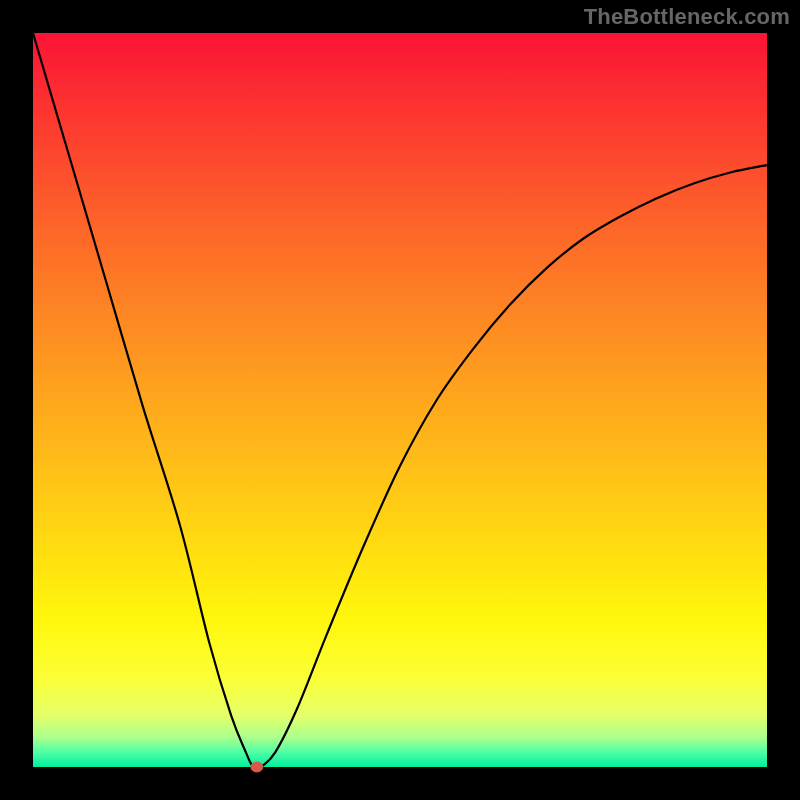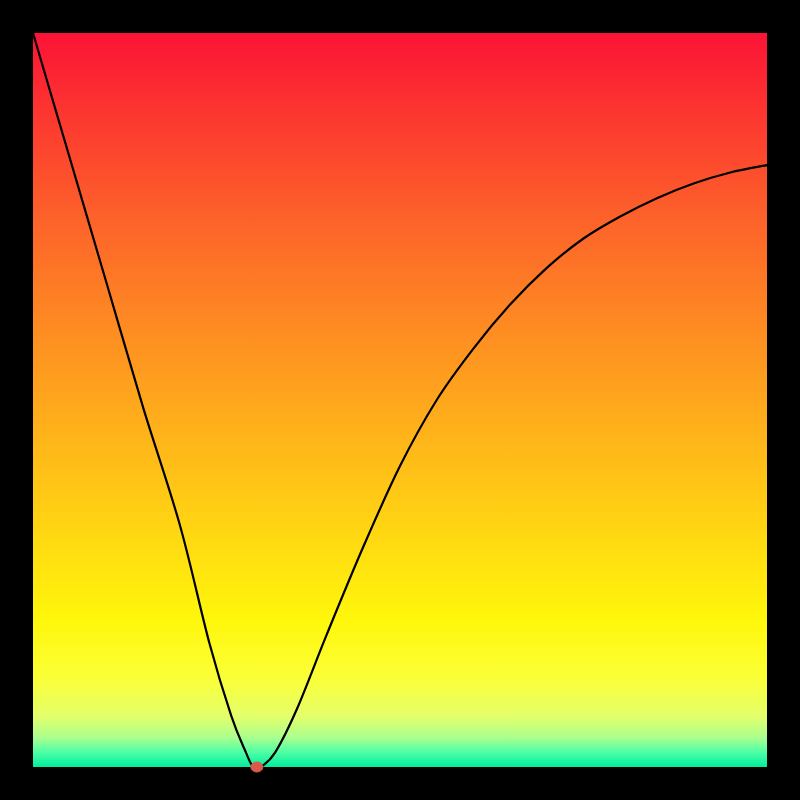--- a/index.html
+++ b/index.html
@@ -66,20 +66,21 @@
   .marker {
     fill: #d95a4a;
     stroke: #d95a4a;
   }
 </style>
 </head>
 <body>
 
 <div class="frame">
 
+  <div class="watermark">TheBottleneck.com</div>
 
   <div class="plot-area">
     <svg viewBox="0 0 734 734" preserveAspectRatio="none">
       <path id="curve-path" class="curve" d="M 0 0 C 6.116666666666667 20.796666666666663, 24.46666666666667 83.18666666666664, 36.7 124.77999999999997 C 48.93333333333334 166.3733333333333, 61.16666666666667 207.96666666666667, 73.4 249.56 C 85.63333333333334 291.15333333333336, 97.86666666666666 333.97, 110.1 374.34000000000003 C 122.33333333333333 414.71000000000004, 135.79000000000002 452.6333333333333, 146.8 491.78 C 157.81 530.9266666666666, 167.59666666666666 577.4133333333334, 176.16 609.22 C 184.72333333333333 641.0266666666666, 192.06333333333333 664.27, 198.18 682.62 C 204.29666666666668 700.97, 209.19 710.7566666666667, 212.85999999999999 719.32 C 216.52999999999997 727.8833333333334, 217.75333333333333 731.5533333333333, 220.2 734 C 222.64666666666665 736.4466666666667, 223.87 736.4466666666667, 227.54 734 C 231.20999999999998 731.5533333333333, 236.10333333333332 729.1066666666667, 242.22 719.32 C 248.33666666666667 709.5333333333334, 255.67666666666668 694.8533333333334, 264.24 675.28 C 272.80333333333334 655.7066666666666, 282.59000000000003 628.7933333333333, 293.6 601.88 C 304.61 574.9666666666667, 318.06666666666666 541.9366666666666, 330.3 513.8 C 342.53333333333336 485.6633333333333, 354.76666666666665 457.52666666666664, 367 433.06 C 379.23333333333335 408.59333333333336, 391.4666666666667 386.5733333333333, 403.70000000000005 367 C 415.9333333333334 347.4266666666667, 428.16666666666663 331.5233333333334, 440.4 315.62000000000006 C 452.6333333333333 299.7166666666667, 464.8666666666667 285.0366666666667, 477.1 271.58 C 489.33333333333337 258.1233333333333, 501.5666666666666 245.88999999999993, 513.8 234.87999999999994 C 526.0333333333333 223.86999999999995, 538.2666666666667 214.08333333333331, 550.5 205.51999999999998 C 562.7333333333333 196.95666666666665, 574.9666666666667 190.22833333333332, 587.2 183.5 C 599.4333333333334 176.77166666666668, 611.6666666666666 170.65499999999997, 623.9 165.14999999999998 C 636.1333333333333 159.64499999999998, 648.3666666666667 154.7516666666667, 660.6 150.47000000000003 C 672.8333333333334 146.18833333333336, 685.0666666666666 142.51833333333326, 697.3 139.45999999999992 C 709.5333333333333 136.40166666666659, 727.8833333333333 133.34333333333333, 734 132.12"></path>
       <ellipse id="opt-marker" class="marker" rx="6" ry="5" cx="223.87" cy="734"></ellipse>
     </svg>
   </div>
 
 </div>
 

